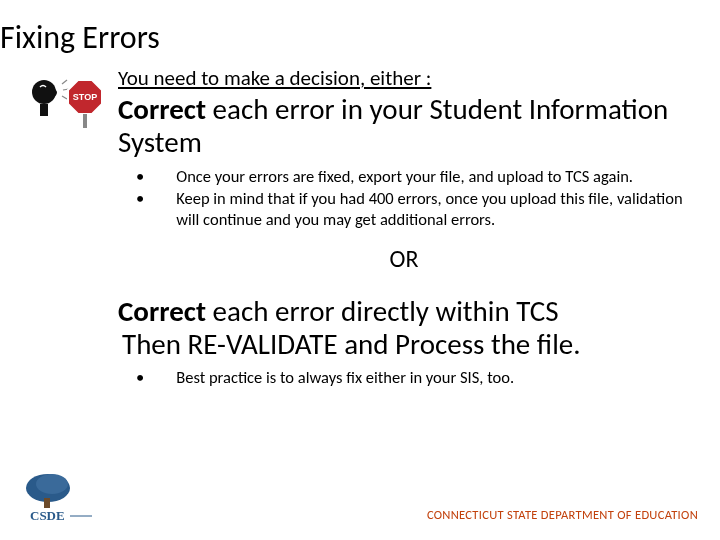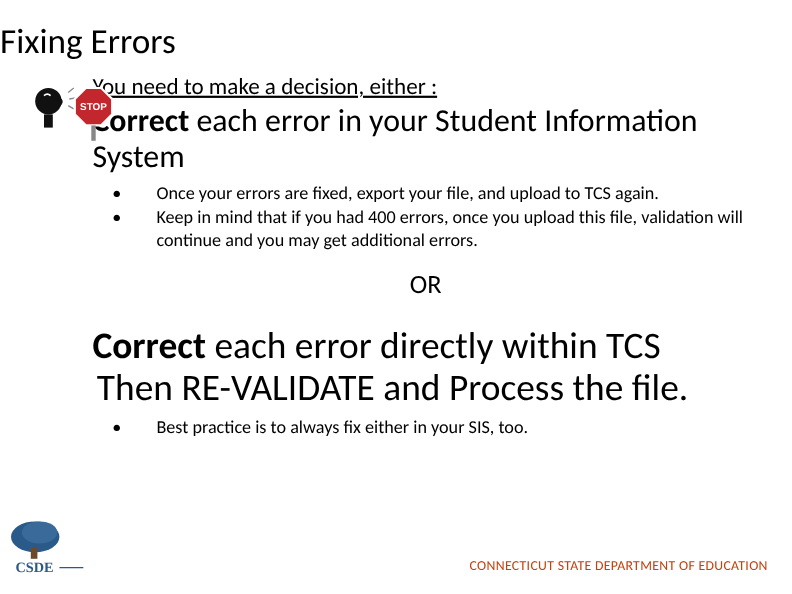--- a/index.html
+++ b/index.html
@@ -19,21 +19,21 @@
     padding-bottom: 8px;
   }
   .stop-graphic {
     position: absolute;
     left: 20px;
     top: 64px;
     width: 90px;
     height: 70px;
   }
   .content {
-    padding-left: 84px;
+    padding-left: 118px;
     padding-right: 30px;
   }
   .intro {
     font-size: 21px;
     color: #000;
     text-decoration: underline;
     margin-bottom: 2px;
   }
   .option-heading {
     font-size: 29px;
@@ -55,36 +55,36 @@
   }
   .bullets .dot { flex: 0 0 auto; }
   .bullets .txt { flex: 1 1 auto; }
   .or {
     text-align: center;
     font-size: 24px;
     font-weight: 400;
     margin: 14px 0 22px 0;
   }
   .option2-heading {
-    font-size: 34px;
+    font-size: 29px;
     color: #000;
     line-height: 1.15;
     margin-bottom: 6px;
   }
   .option2-heading .bold { font-weight: 700; }
   .option2-line2 { margin-left: 4px; }
   .footer {
     position: absolute;
     bottom: 0;
     left: 0;
     width: 720px;
     height: 70px;
     display: flex;
     align-items: flex-end;
-    padding: 0 22px 14px 6px;
+    padding: 0 22px 14px 22px;
   }
   .footer-logo {
     width: 70px;
     height: 56px;
     position: relative;
     flex: 0 0 auto;
   }
   .footer-text {
     flex: 1 1 auto;
     text-align: right;

